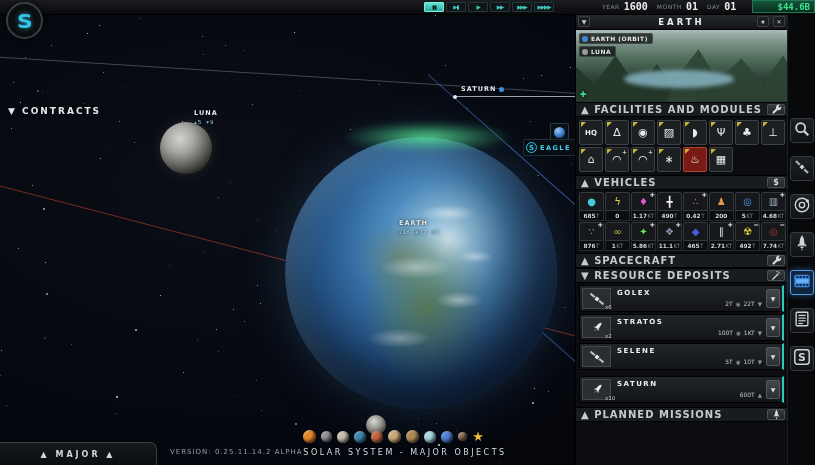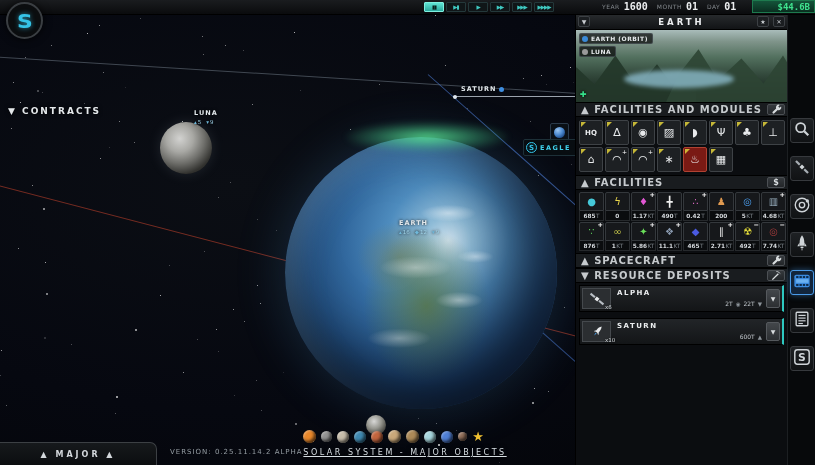--- a/index.html
+++ b/index.html
@@ -53,21 +53,21 @@
   #contracts{position:absolute;left:8px;top:106px;font-size:9px;font-weight:bold;letter-spacing:2px;color:#e4e8eb;text-shadow:0 0 4px #000;}
   #layers-btn{position:absolute;left:0;top:442px;width:156px;height:23px;background:linear-gradient(180deg,#16191c,#0b0d0f);
     border:1px solid #3c4044;border-left:none;border-bottom:none;border-radius:0 7px 0 0;
     display:flex;align-items:center;justify-content:center;font-size:8px;font-weight:bold;letter-spacing:3px;color:#d4d8dc;}
   #version{position:absolute;left:170px;top:448px;font-size:7px;letter-spacing:1px;color:#969ea4;}
   #sel-sphere{position:absolute;left:366px;top:415px;width:20px;height:20px;border-radius:50%;
     background:radial-gradient(circle at 40% 32%,#d8d8d6,#96968f 40%,#4a4a45 72%,#1a1a18 100%);}
   #planet-row{position:absolute;left:0;top:430px;width:787px;display:flex;justify-content:center;align-items:center;gap:5px;}
   .planet{border-radius:50%;box-shadow:inset -2px -2px 3px rgba(0,0,0,.65), inset 1px 1px 2px rgba(255,255,255,.3);}
   .star-glyph{font-size:13px;line-height:13px;}
-  #solar-title{position:absolute;left:243px;top:448px;width:324px;text-align:center;font-size:8px;letter-spacing:2.5px;color:#d6dde2;text-shadow:0 0 4px #000;text-decoration:underline;}
+  #solar-title{position:absolute;left:243px;top:448px;width:324px;text-align:center;font-size:8px;letter-spacing:2.5px;color:#d6dde2;text-shadow:0 0 4px #000;}
   
   #topbar{position:absolute;left:0;top:0;width:815px;height:14px;z-index:6;
     background:linear-gradient(180deg,#1a1c1f,#0a0b0d);border-bottom:1px solid #000;}
   #logo{position:absolute;left:6px;top:2px;width:37px;height:37px;border-radius:50%;background:#0b0d0f;
     border:2px solid #3a3e42;box-sizing:border-box;display:flex;align-items:center;justify-content:center;z-index:7;
     box-shadow:0 0 8px rgba(0,0,0,.8);}
   #logo span{color:#35c4e8;font-size:19px;font-weight:bold;font-family:"DejaVu Sans",sans-serif;
     text-shadow:0 0 5px rgba(53,196,232,.7);transform:scaleX(1.15);}
   #notif-btn{position:absolute;left:236px;top:0px;width:152px;height:13px;background:linear-gradient(180deg,#1d2023,#101214);
     border:1px solid #5a5e62;border-radius:3px;box-sizing:border-box;display:flex;align-items:center;justify-content:center;
@@ -468,21 +468,21 @@
         </div>
         <div class="fac-tile alert">
           <span class="">♨</span>
         </div>
         <div class="fac-tile">
           <span class="">▦</span>
         </div>
       </div>
 
     <div class="sec">
-      <span class="sec-label">▲ FACILITIES</span>
+      <span class="sec-label">▲ VEHICLES</span>
       <span class="sec-btn">$</span>
     </div>
     <div id="res-grid">
         <div class="res-tile">
           <div class="res-icon">
             <span style="color:#45c8d8">●</span>
           </div>
           <div class="res-val">685<span class="res-unit">T</span></div>
         </div>
         <div class="res-tile">
@@ -609,25 +609,64 @@
           <div class="craft-icon">
             <svg viewBox="0 0 22 18" width="22" height="16">
               <g transform="rotate(40 11 9)" fill="#e8eaec">
                 <rect x="9" y="7" width="4" height="4"></rect>
                 <rect x="1.5" y="7.8" width="6.5" height="2.4" fill="#b8bec4"></rect>
                 <rect x="14" y="7.8" width="6.5" height="2.4" fill="#b8bec4"></rect>
               </g>
             </svg>
             <span class="craft-count">x6</span>
           </div>
-          <div class="craft-name">ALPHA</div>
+          <div class="craft-name">GOLEX</div>
           <div class="craft-stats">
             <span>2T</span>
             <span class="g">◉</span>
             <span>22T</span>
+            <span class="g">▼</span>
+          </div>
+          <div class="craft-btn">▼</div>
+        </div>
+        <div class="craft-row">
+          <div class="craft-icon">
+            <svg viewBox="0 0 22 18" width="22" height="16">
+              <g transform="rotate(40 11 9)">
+                <path d="M11 1c1.4 1.6 1.9 4 1.9 6.2l.1 2.3H9l.1-2.3C9.1 5 9.6 2.6 11 1z" fill="#e8eaec"></path>
+                <path d="M9.3 7.5L7.6 10.4h1.9zM12.7 7.5l1.7 2.9h-1.9z" fill="#c8ccd0"></path>
+                <path d="M10.2 10.6h1.6L11 14z" fill="#4aa0e8"></path>
+              </g>
+            </svg>
+            <span class="craft-count">x2</span>
+          </div>
+          <div class="craft-name">STRATOS</div>
+          <div class="craft-stats">
+            <span>100T</span>
+            <span class="g">◉</span>
+            <span>1KT</span>
+            <span class="g">▼</span>
+          </div>
+          <div class="craft-btn">▼</div>
+        </div>
+        <div class="craft-row">
+          <div class="craft-icon">
+            <svg viewBox="0 0 22 18" width="22" height="16">
+              <g transform="rotate(40 11 9)" fill="#e8eaec">
+                <rect x="9" y="7" width="4" height="4"></rect>
+                <rect x="1.5" y="7.8" width="6.5" height="2.4" fill="#b8bec4"></rect>
+                <rect x="14" y="7.8" width="6.5" height="2.4" fill="#b8bec4"></rect>
+              </g>
+            </svg>
+          </div>
+          <div class="craft-name">SELENE</div>
+          <div class="craft-stats">
+            <span>5T</span>
+            <span class="g">◉</span>
+            <span>10T</span>
             <span class="g">▼</span>
           </div>
           <div class="craft-btn">▼</div>
         </div>
       </div>
 
     <div id="lv-list">
         <div class="craft-row">
           <div class="craft-icon">
             <svg viewBox="0 0 22 18" width="22" height="16">
@@ -641,20 +680,31 @@
           </div>
           <div class="craft-name">SATURN</div>
           <div class="craft-stats">
             <span>600T</span>
             <span class="g">▲</span>
           </div>
           <div class="craft-btn">▼</div>
         </div>
       </div>
 
+    <div class="sec">
+      <span class="sec-label">▲ PLANNED MISSIONS</span>
+      <span class="sec-btn">
+          <svg viewBox="0 0 12 12" width="11" height="11" fill="#d8dcde">
+            <path d="M6 .8c1.2 1.3 1.6 3.3 1.6 5.1l.1 1.8H4.3l.1-1.8C4.4 4.1 4.8 2.1 6 .8z"></path>
+            <path d="M4.3 5.7L2.9 8.1h1.5zM7.7 5.7l1.4 2.4H7.6z"></path>
+            <rect x="5" y="8.4" width="2" height="1"></rect>
+            <path d="M5.4 9.8h1.2L6 11.4z"></path>
+          </svg>
+        </span>
+    </div>
   </div>
 
   <div id="side-toolbar">
       <div class="tool-btn">
         <span><svg viewBox="0 0 20 20" width="18" height="18">
             <circle cx="8.5" cy="8.5" r="5" fill="none" stroke="#cfd4d8" stroke-width="2"></circle>
             <line x1="12.5" y1="12.5" x2="17" y2="17" stroke="#cfd4d8" stroke-width="2.5"></line>
           </svg></span>
       </div>
       <div class="tool-btn">

